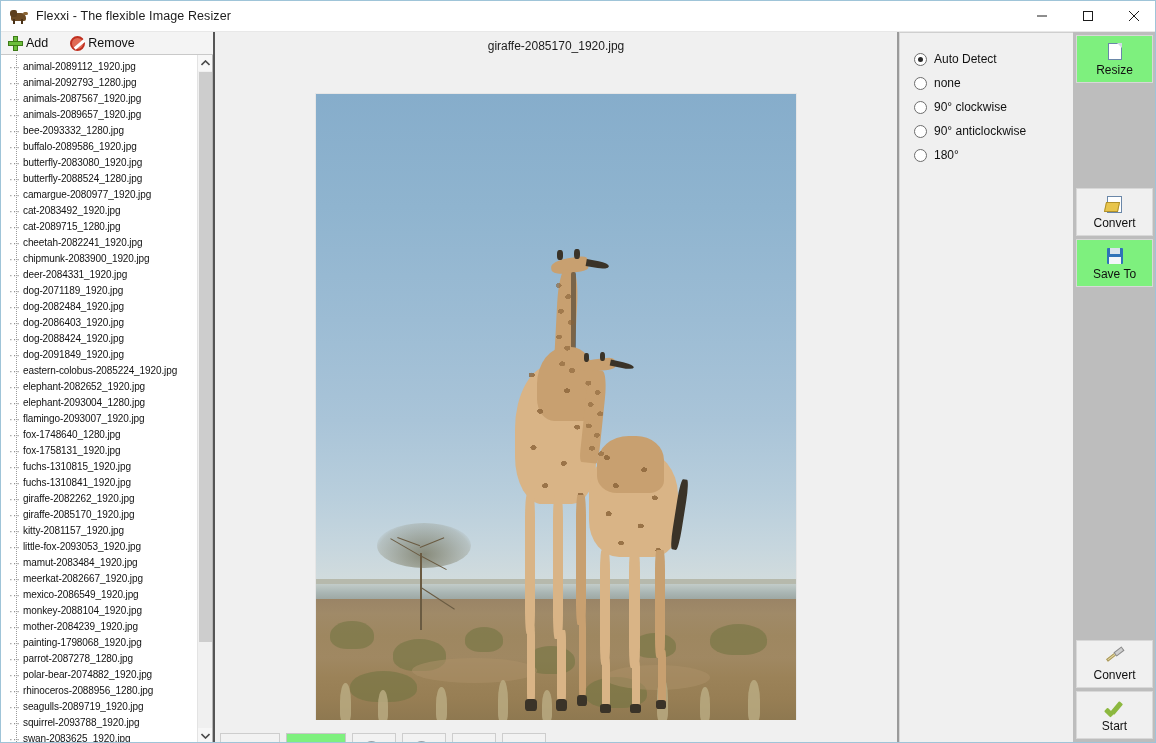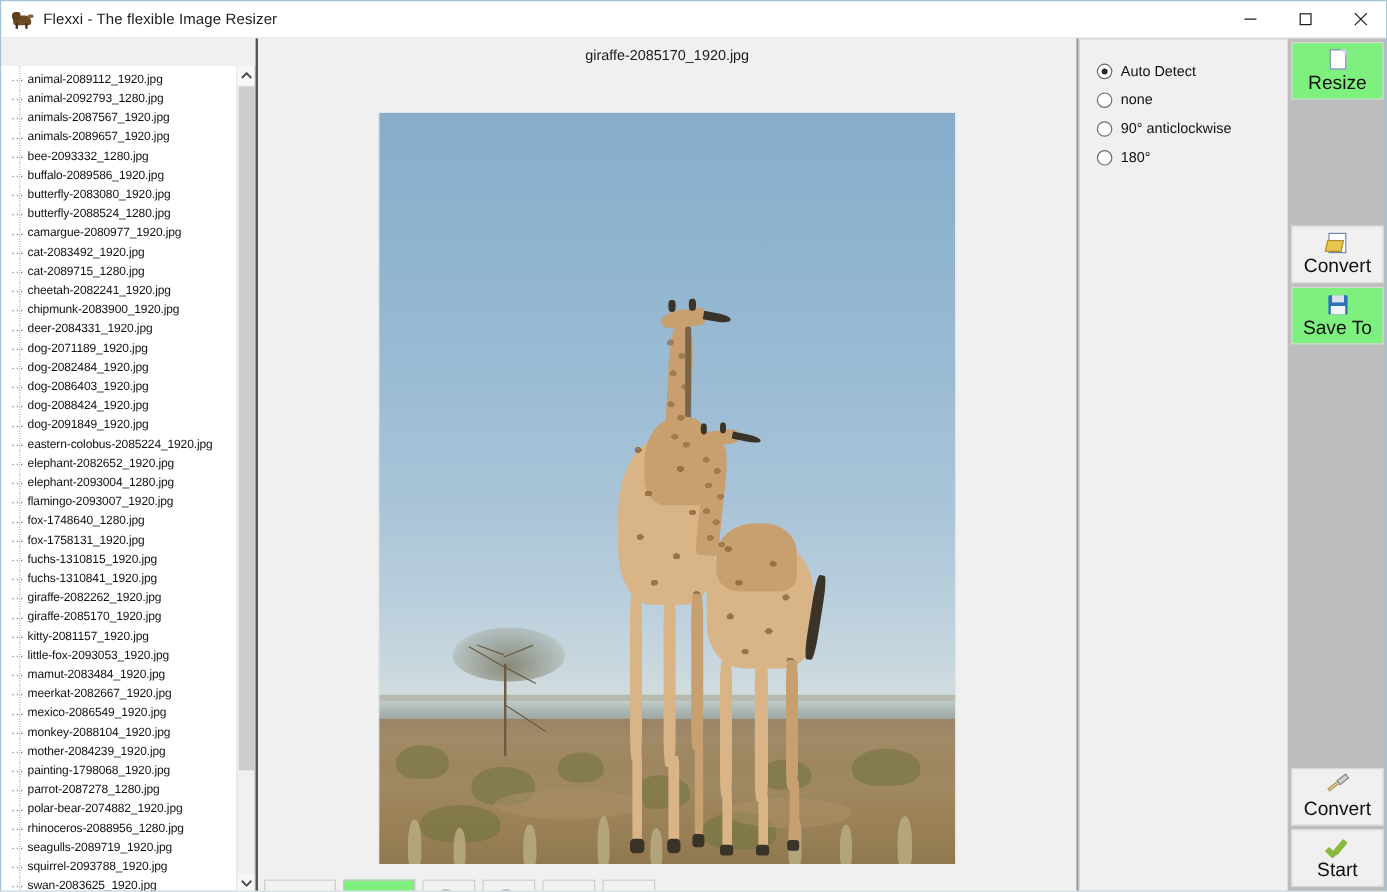--- a/index.html
+++ b/index.html
@@ -284,21 +284,21 @@
     background: #bdbdbd;
   }
   .abtn {
     position: absolute; left: 3px; width: 77px; height: 48px;
     background: #f0f0f0; border: 1px solid #d8d8d8;
     display: flex; flex-direction: column; align-items: center;
     justify-content: center; cursor: default;
   }
   .abtn.green { background: #7ef07e; }
   .abtn.focused { border: 1px solid #2a6ea6; outline: 1px dotted #1f1f1f; outline-offset: -3px; }
-  .abtn .alabel { font-size: 16px; color: #101010; margin-top: 1px; }
+  .abtn .alabel { font-size: 12px; color: #101010; margin-top: 1px; }
   .abtn .aico { height: 20px; display: flex; align-items: center; justify-content: center; }
 
   .ico-doc {
     width: 14px; height: 17px; background: #ffffff; border: 1px solid #6a87a8;
     position: relative;
   }
   .ico-doc:after {
     content: ""; position: absolute; right: -1px; top: -1px;
     border-left: 5px solid transparent; border-top: 5px solid #cfd9e4;
   }
@@ -389,20 +389,33 @@
       </div>
       <div class="wbtn">
         <svg width="12" height="12" viewBox="0 0 12 12">
             <line x1="1" y1="1" x2="11" y2="11" stroke="#1c1c1c" stroke-width="1"></line>
             <line x1="11" y1="1" x2="1" y2="11" stroke="#1c1c1c" stroke-width="1"></line>
           </svg>
       </div>
     </div>
   </div>
 
+  <div id="left-toolbar">
+    <div id="tb-add" class="tb-item">
+      <span class="icon-plus">
+          <i class="v"></i>
+          <i class="h"></i>
+        </span>
+      <span class="tb-label">Add</span>
+    </div>
+    <div id="tb-remove" class="tb-item">
+      <span class="icon-remove"></span>
+      <span class="tb-label">Remove</span>
+    </div>
+  </div>
 
   <div id="filelist-wrap">
     <div id="tree-line"></div>
     <div id="filelist">
         <div class="file-row">
           <span class="dots">···</span>
           <span class="fname">animal-2089112_1920.jpg</span>
         </div>
         <div class="file-row">
           <span class="dots">···</span>
@@ -712,20 +725,24 @@
         <div class="radio-row">
           <span class="radio on"></span>
           <span class="radio-label">Auto Detect</span>
         </div>
         <div class="radio-row">
           <span class="radio"></span>
           <span class="radio-label">none</span>
         </div>
         <div class="radio-row">
           <span class="radio"></span>
+          <span class="radio-label">90° clockwise</span>
+        </div>
+        <div class="radio-row">
+          <span class="radio"></span>
           <span class="radio-label">90° anticlockwise</span>
         </div>
         <div class="radio-row">
           <span class="radio"></span>
           <span class="radio-label">180°</span>
         </div>
       </div>
   </div>
 
   <div id="actions">

